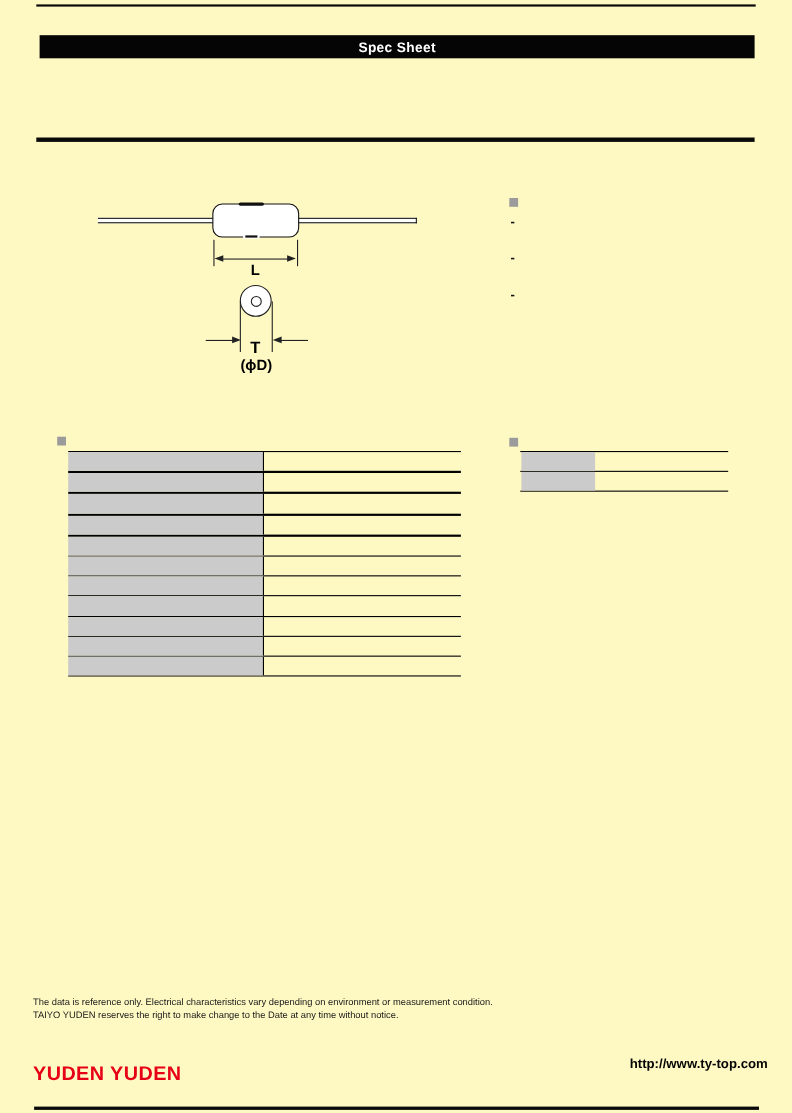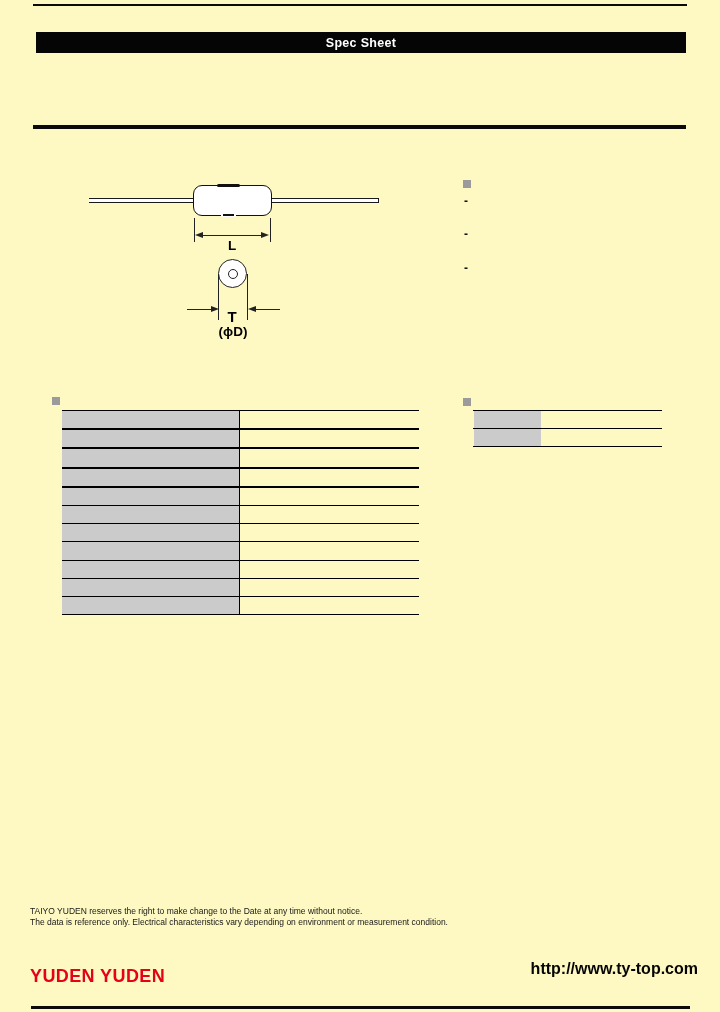--- a/index.html
+++ b/index.html
@@ -63,21 +63,21 @@
   .spec-row .h{width:176.5px;background:#cbcbcb;border-right:1.6px solid #000;}
   .spec-row .v{flex:1;background:transparent;}
   
   .info-table{position:absolute;left:473px;top:410px;width:189px;border-top:1.6px solid #000;}
   .info-row{display:flex;height:17.2px;border-bottom:1.6px solid #000;}
   .info-row .h{width:67px;background:#cbcbcb;margin-left:1px;}
   .info-row .v{flex:1;}
   
   .disclaimers{position:absolute;left:30px;top:906px;font-size:8.5px;line-height:11px;color:#181818;}
   .logo{position:absolute;left:30px;top:966px;font-size:18px;font-weight:bold;color:#e60018;letter-spacing:.4px;}
-  .site-url{position:absolute;right:22px;top:960px;font-size:16px;font-weight:bold;color:#050505;text-decoration:none;margin-left:14px;}
+  .site-url{position:absolute;right:22px;top:960px;font-size:12px;font-weight:bold;color:#050505;text-decoration:none;margin-left:14px;}
   .bottom-rule{position:absolute;left:31px;top:1006px;width:659px;height:2.5px;background:#0a0a0a;}
 </style>
 </head>
 <body>
 
 <div class="page">
 
   <div class="top-rule"></div>
   <div class="title-bar">
     <span>Spec Sheet</span>
@@ -187,20 +187,20 @@
       </div>
 
       <div class="info-row">
         <div class="h"></div>
         <div class="v"></div>
       </div>
 
   </div>
 
   <div class="disclaimers">
+    <div>The data is reference only. Electrical characteristics vary depending on environment or measurement condition.</div>
     <div>TAIYO YUDEN reserves the right to make change to the Date at any time without notice.</div>
-    <div>The data is reference only. Electrical characteristics vary depending on environment or measurement condition.</div>
   </div>
   <div class="logo">YUDEN YUDEN</div>
   <a class="site-url" href="#">http://www.ty-top.com</a>
   <div class="bottom-rule"></div>
 
 </div>
 
 </body></html>

